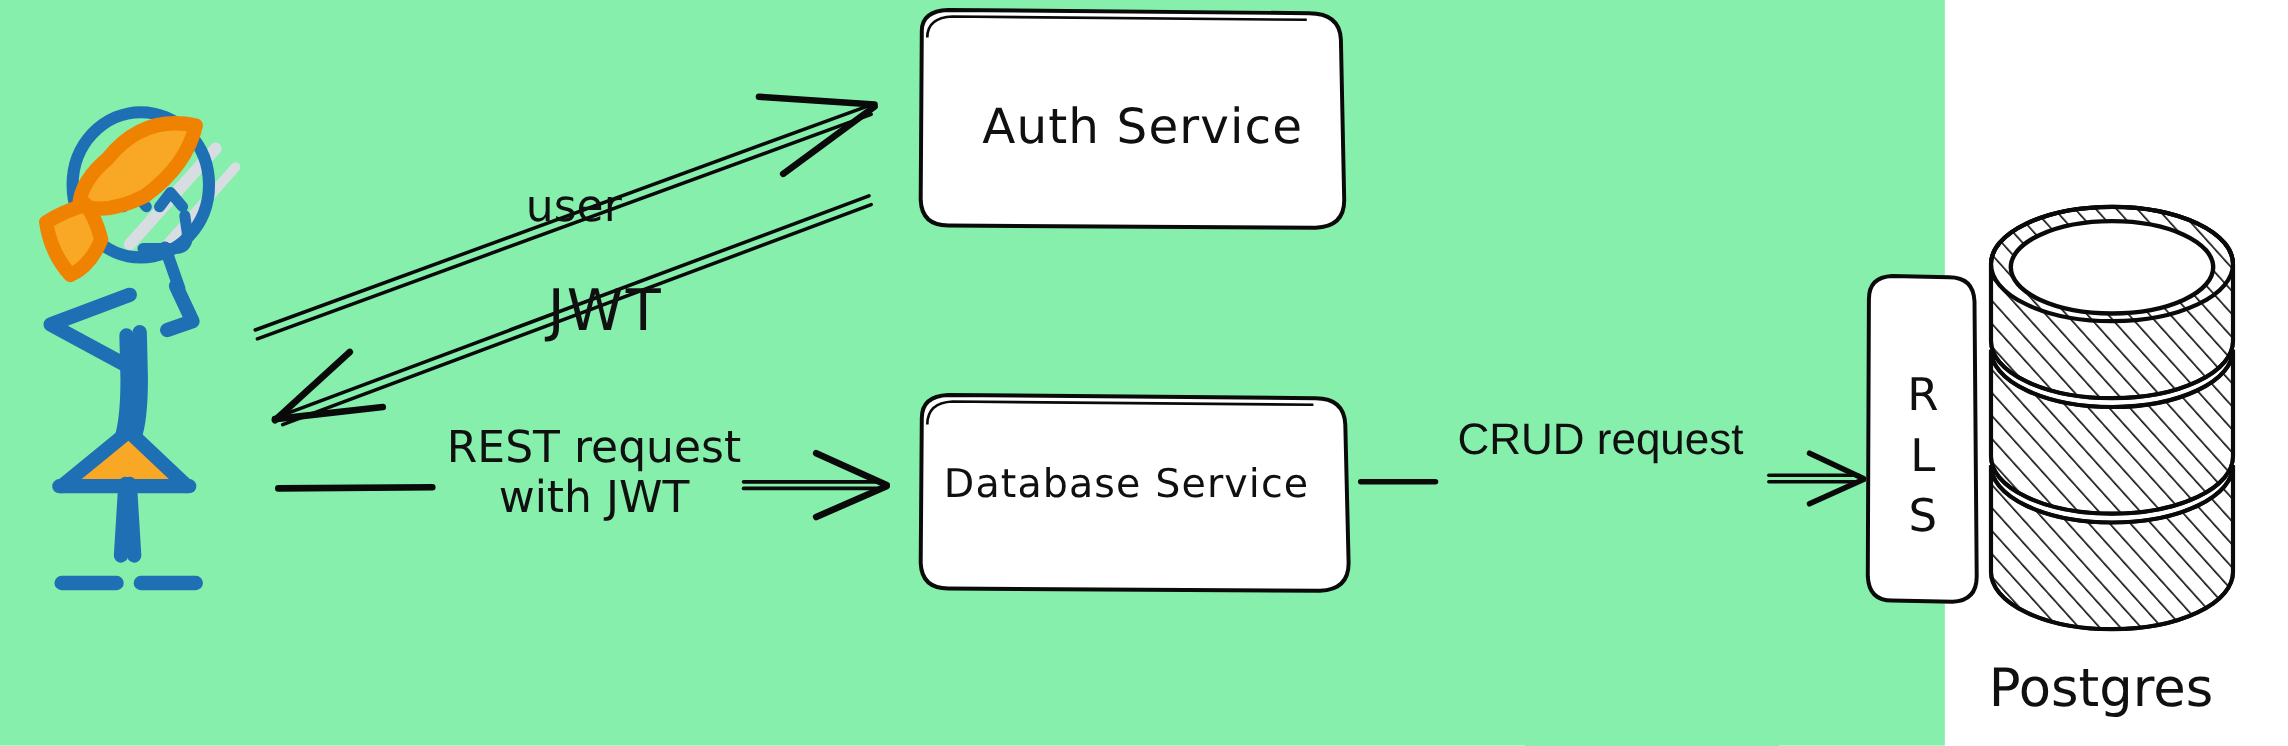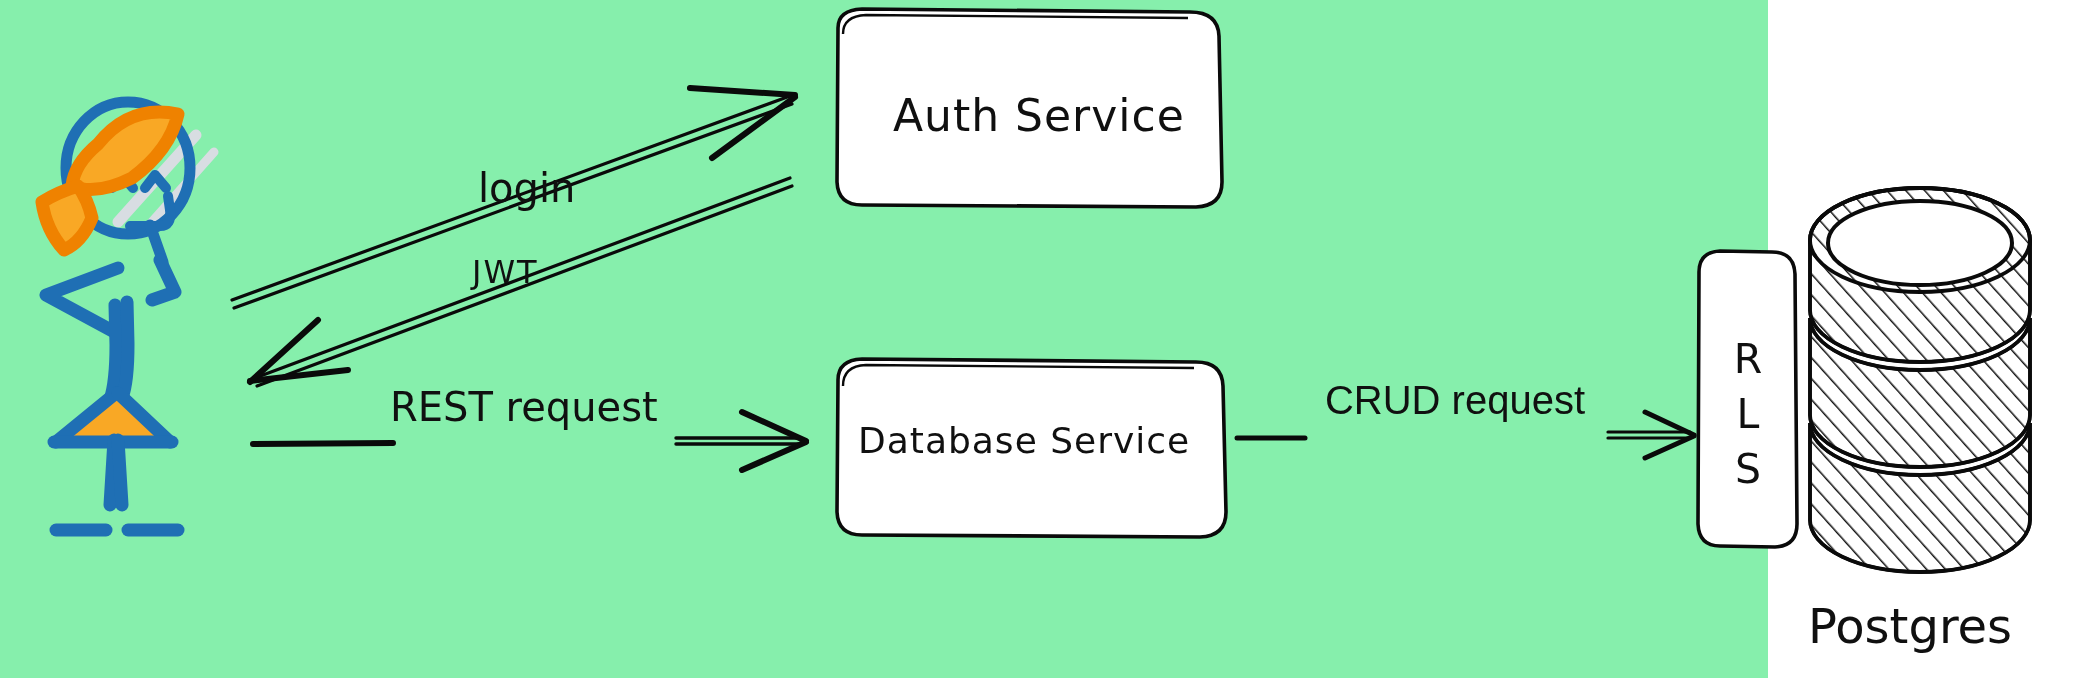--- a/index.html
+++ b/index.html
@@ -151,27 +151,28 @@
       <path d="M1810 310 A110 52 0 0 0 2030 310 L2030 240 A110 52 0 0 0 1810 240 Z" fill="none" stroke="#0a0a0a" stroke-width="3.8"></path>
       <ellipse cx="1920" cy="243" rx="92" ry="42" fill="#ffffff" stroke="#0a0a0a" stroke-width="4"></ellipse>
       <ellipse cx="1920" cy="240" rx="110" ry="52" fill="none" stroke="#0a0a0a" stroke-width="3.8"></ellipse>
     </g>
   </svg>
 
   <div class="lbl" style="left:893px;top:90px;font-size:44px;letter-spacing:1px;">Auth Service</div>
 
   <div class="lbl" style="left:858px;top:420px;font-size:36px;letter-spacing:1px;">Database Service</div>
 
-  <div class="lbl" style="left:478px;top:165px;font-size:40px;">login</div>
+  <div class="lbl" style="left:478px;top:165px;font-size:40px;">user</div>
 
-  <div class="lbl" style="left:472px;top:253px;font-size:32px;letter-spacing:2px;">JWT</div>
+  <div class="lbl" style="left:498px;top:253px;font-size:52px;letter-spacing:2px;">JWT</div>
 
-  <div style="position:absolute;left:390px;top:385px;width:300px;line-height:1.12;
+  <div style="position:absolute;left:390px;top:385px;width:300px;text-align:center;line-height:1.12;
               font-size:40px;color:#101010;font-family:'DejaVu Sans',sans-serif;">
     <div>REST request</div>
+    <div>with JWT</div>
   </div>
 
   <div style="position:absolute;left:1300px;top:378px;width:310px;text-align:center;line-height:1.12;
               font-size:40px;color:#101010;font-family:Liberation Sans, sans-serif;">
     <div>CRUD request</div>
   </div>
 
   <div style="position:absolute;left:1699px;top:332px;width:98px;text-align:center;line-height:1.34;
               font-size:41px;color:#101010;font-family:'DejaVu Sans',sans-serif;">
     <div>R</div>

